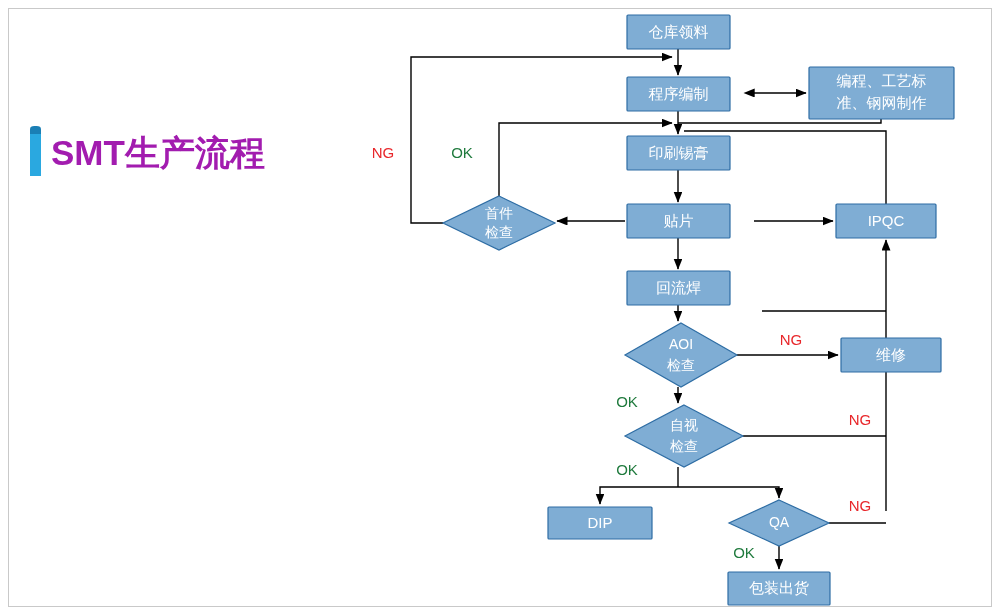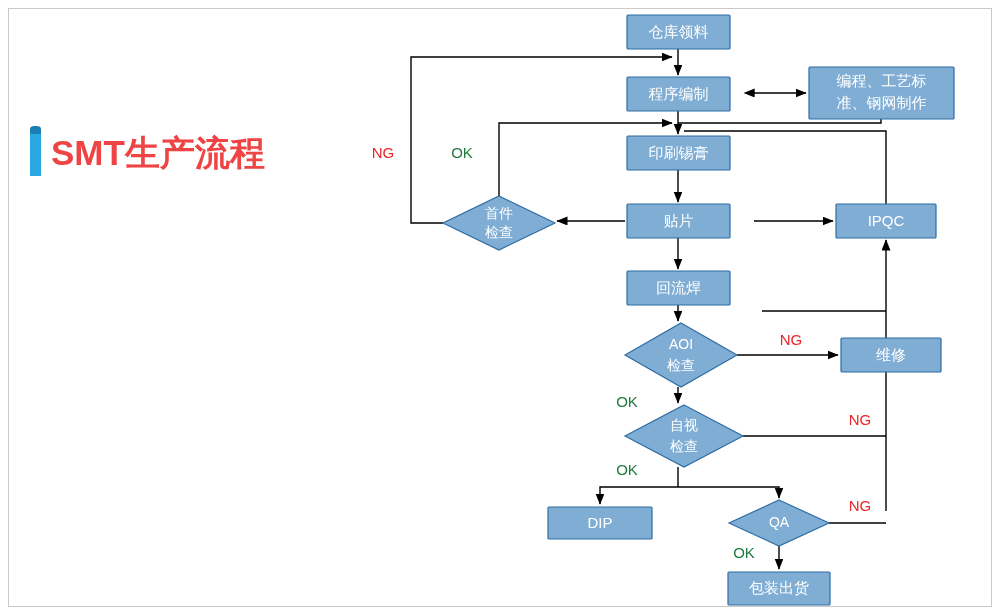--- a/index.html
+++ b/index.html
@@ -39,21 +39,21 @@
     content:"";
     position:absolute;
     left:0; top:-6px;
     width:11px; height:8px;
     background:#1a7fb5;
     border-radius:40% 40% 0 0;
   }
   #title-text {
     font-size:35px;
     font-weight:bold;
-    color:#ef4444;
+    color:#a21caf;
     letter-spacing:0px;
     white-space:nowrap;
   }
   svg#flow {
     position:absolute;
     left:0; top:0;
     width:1000px; height:615px;
   }
   .box-rect {
     fill:#7fadd4;

